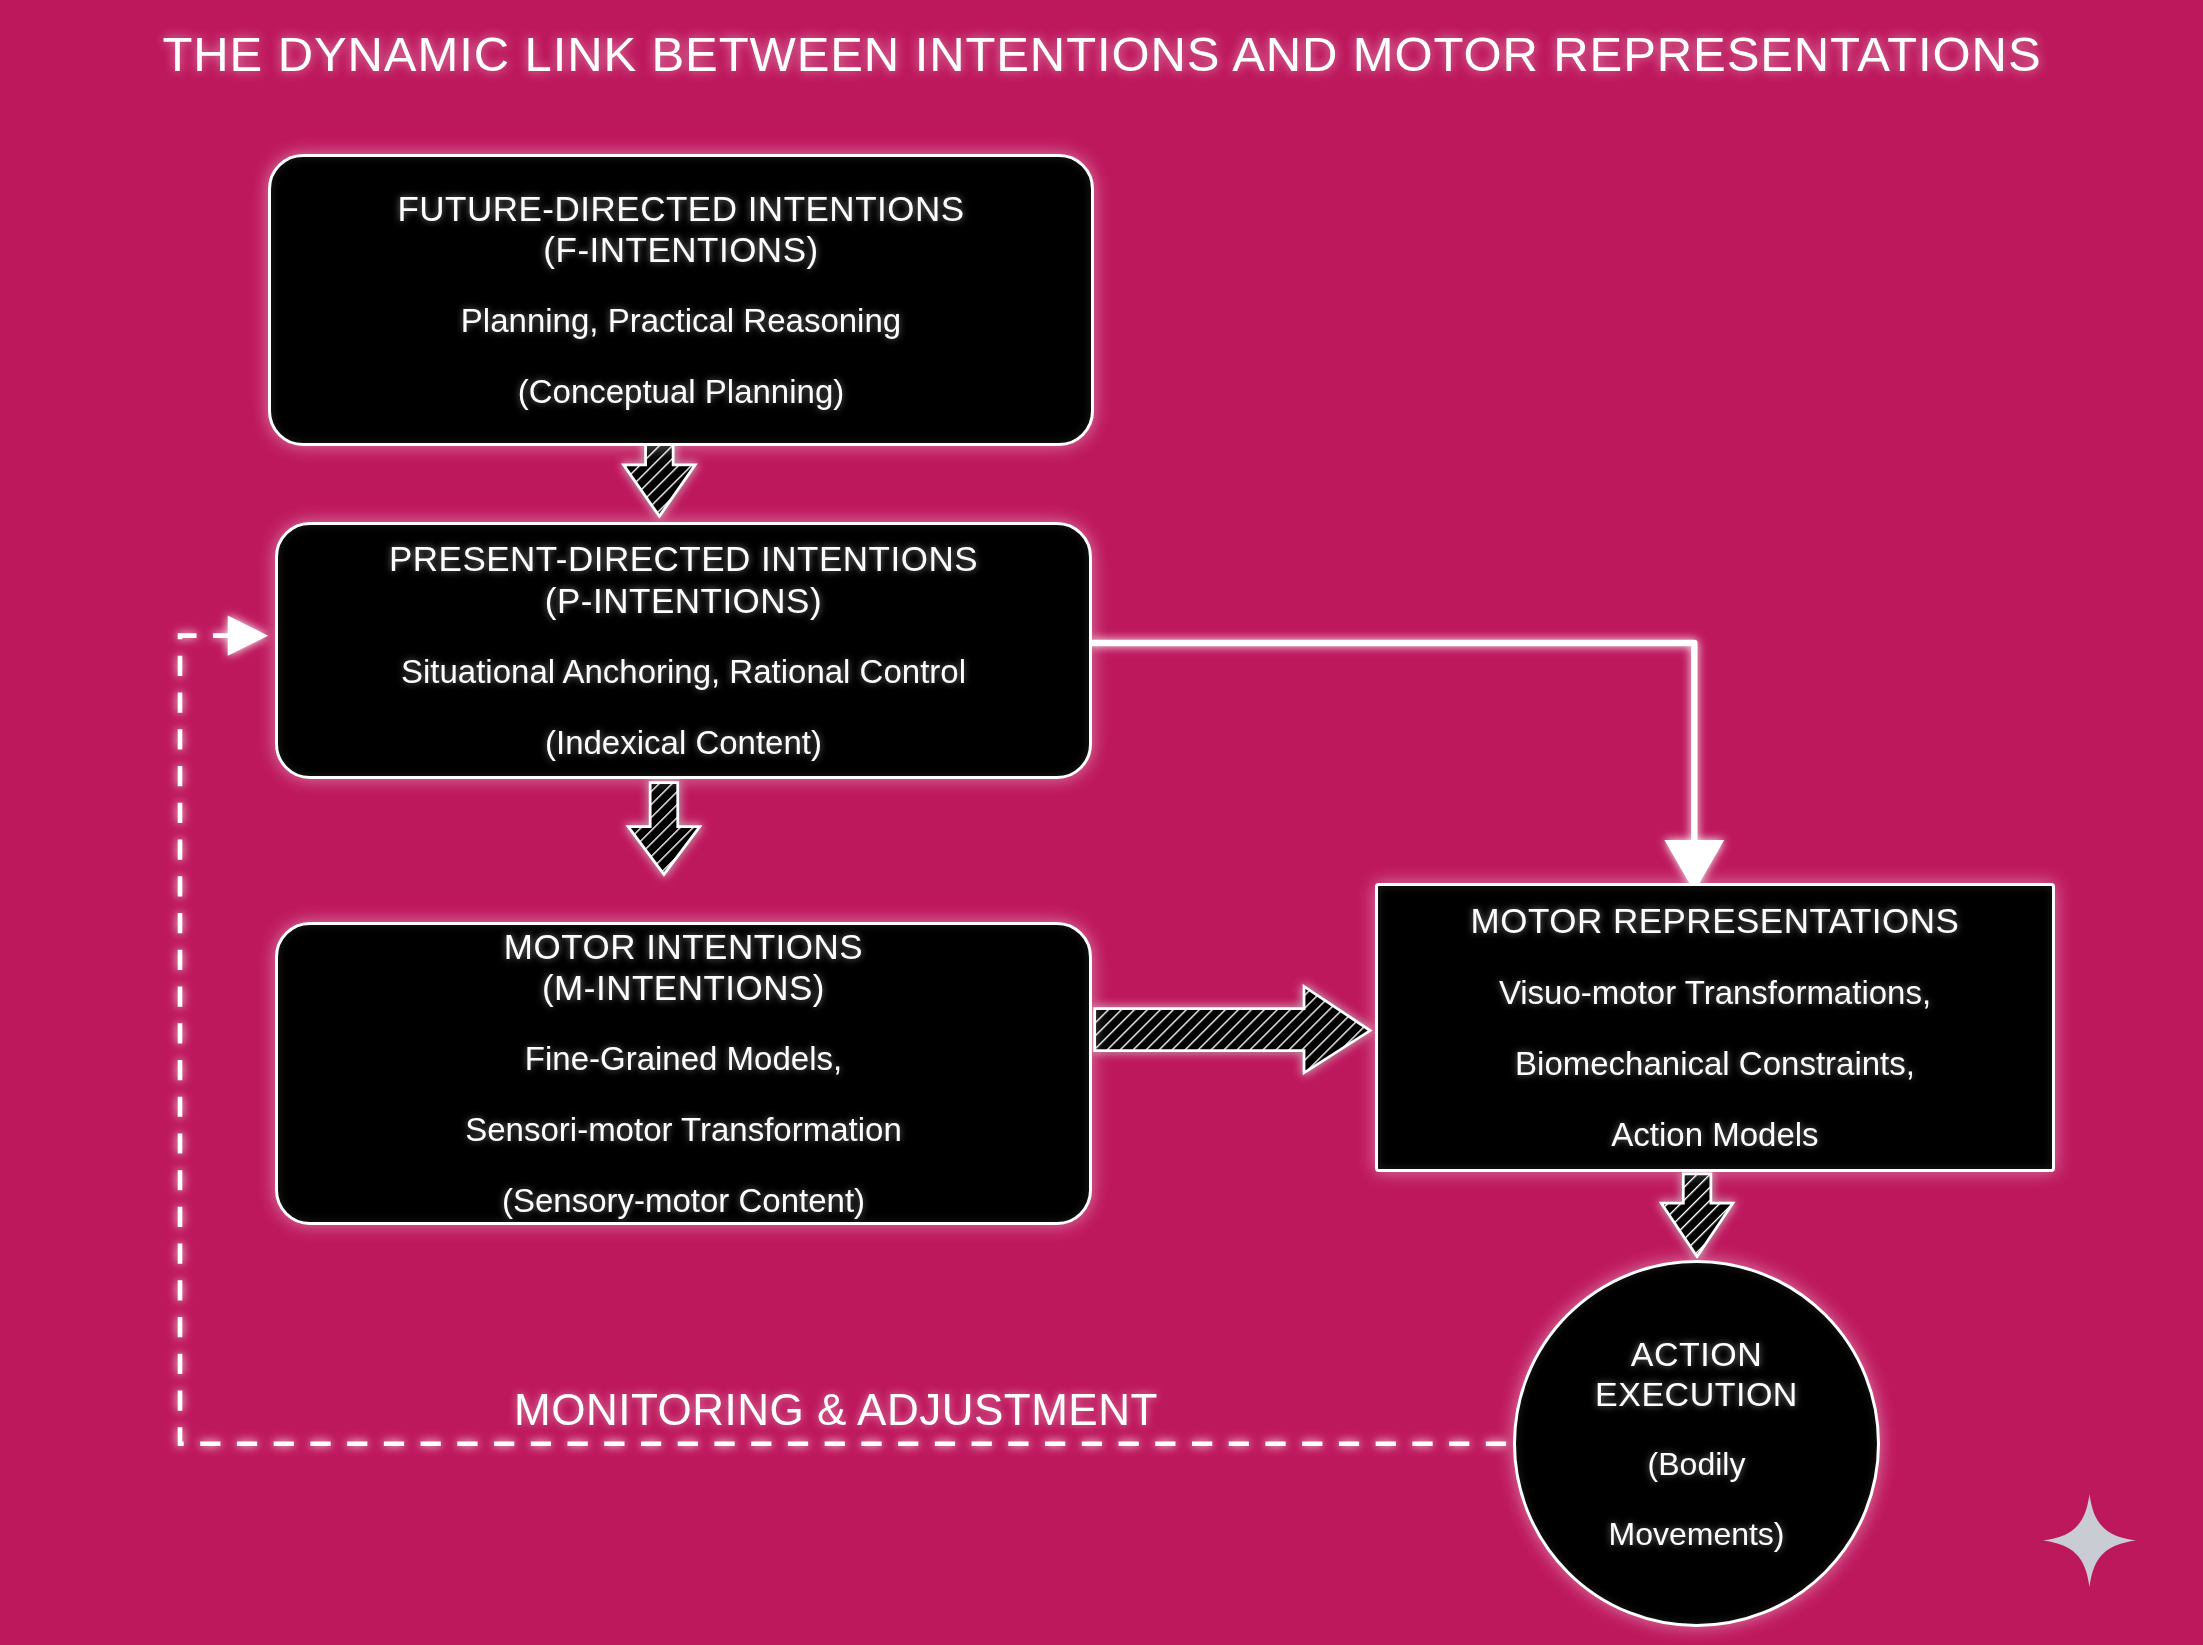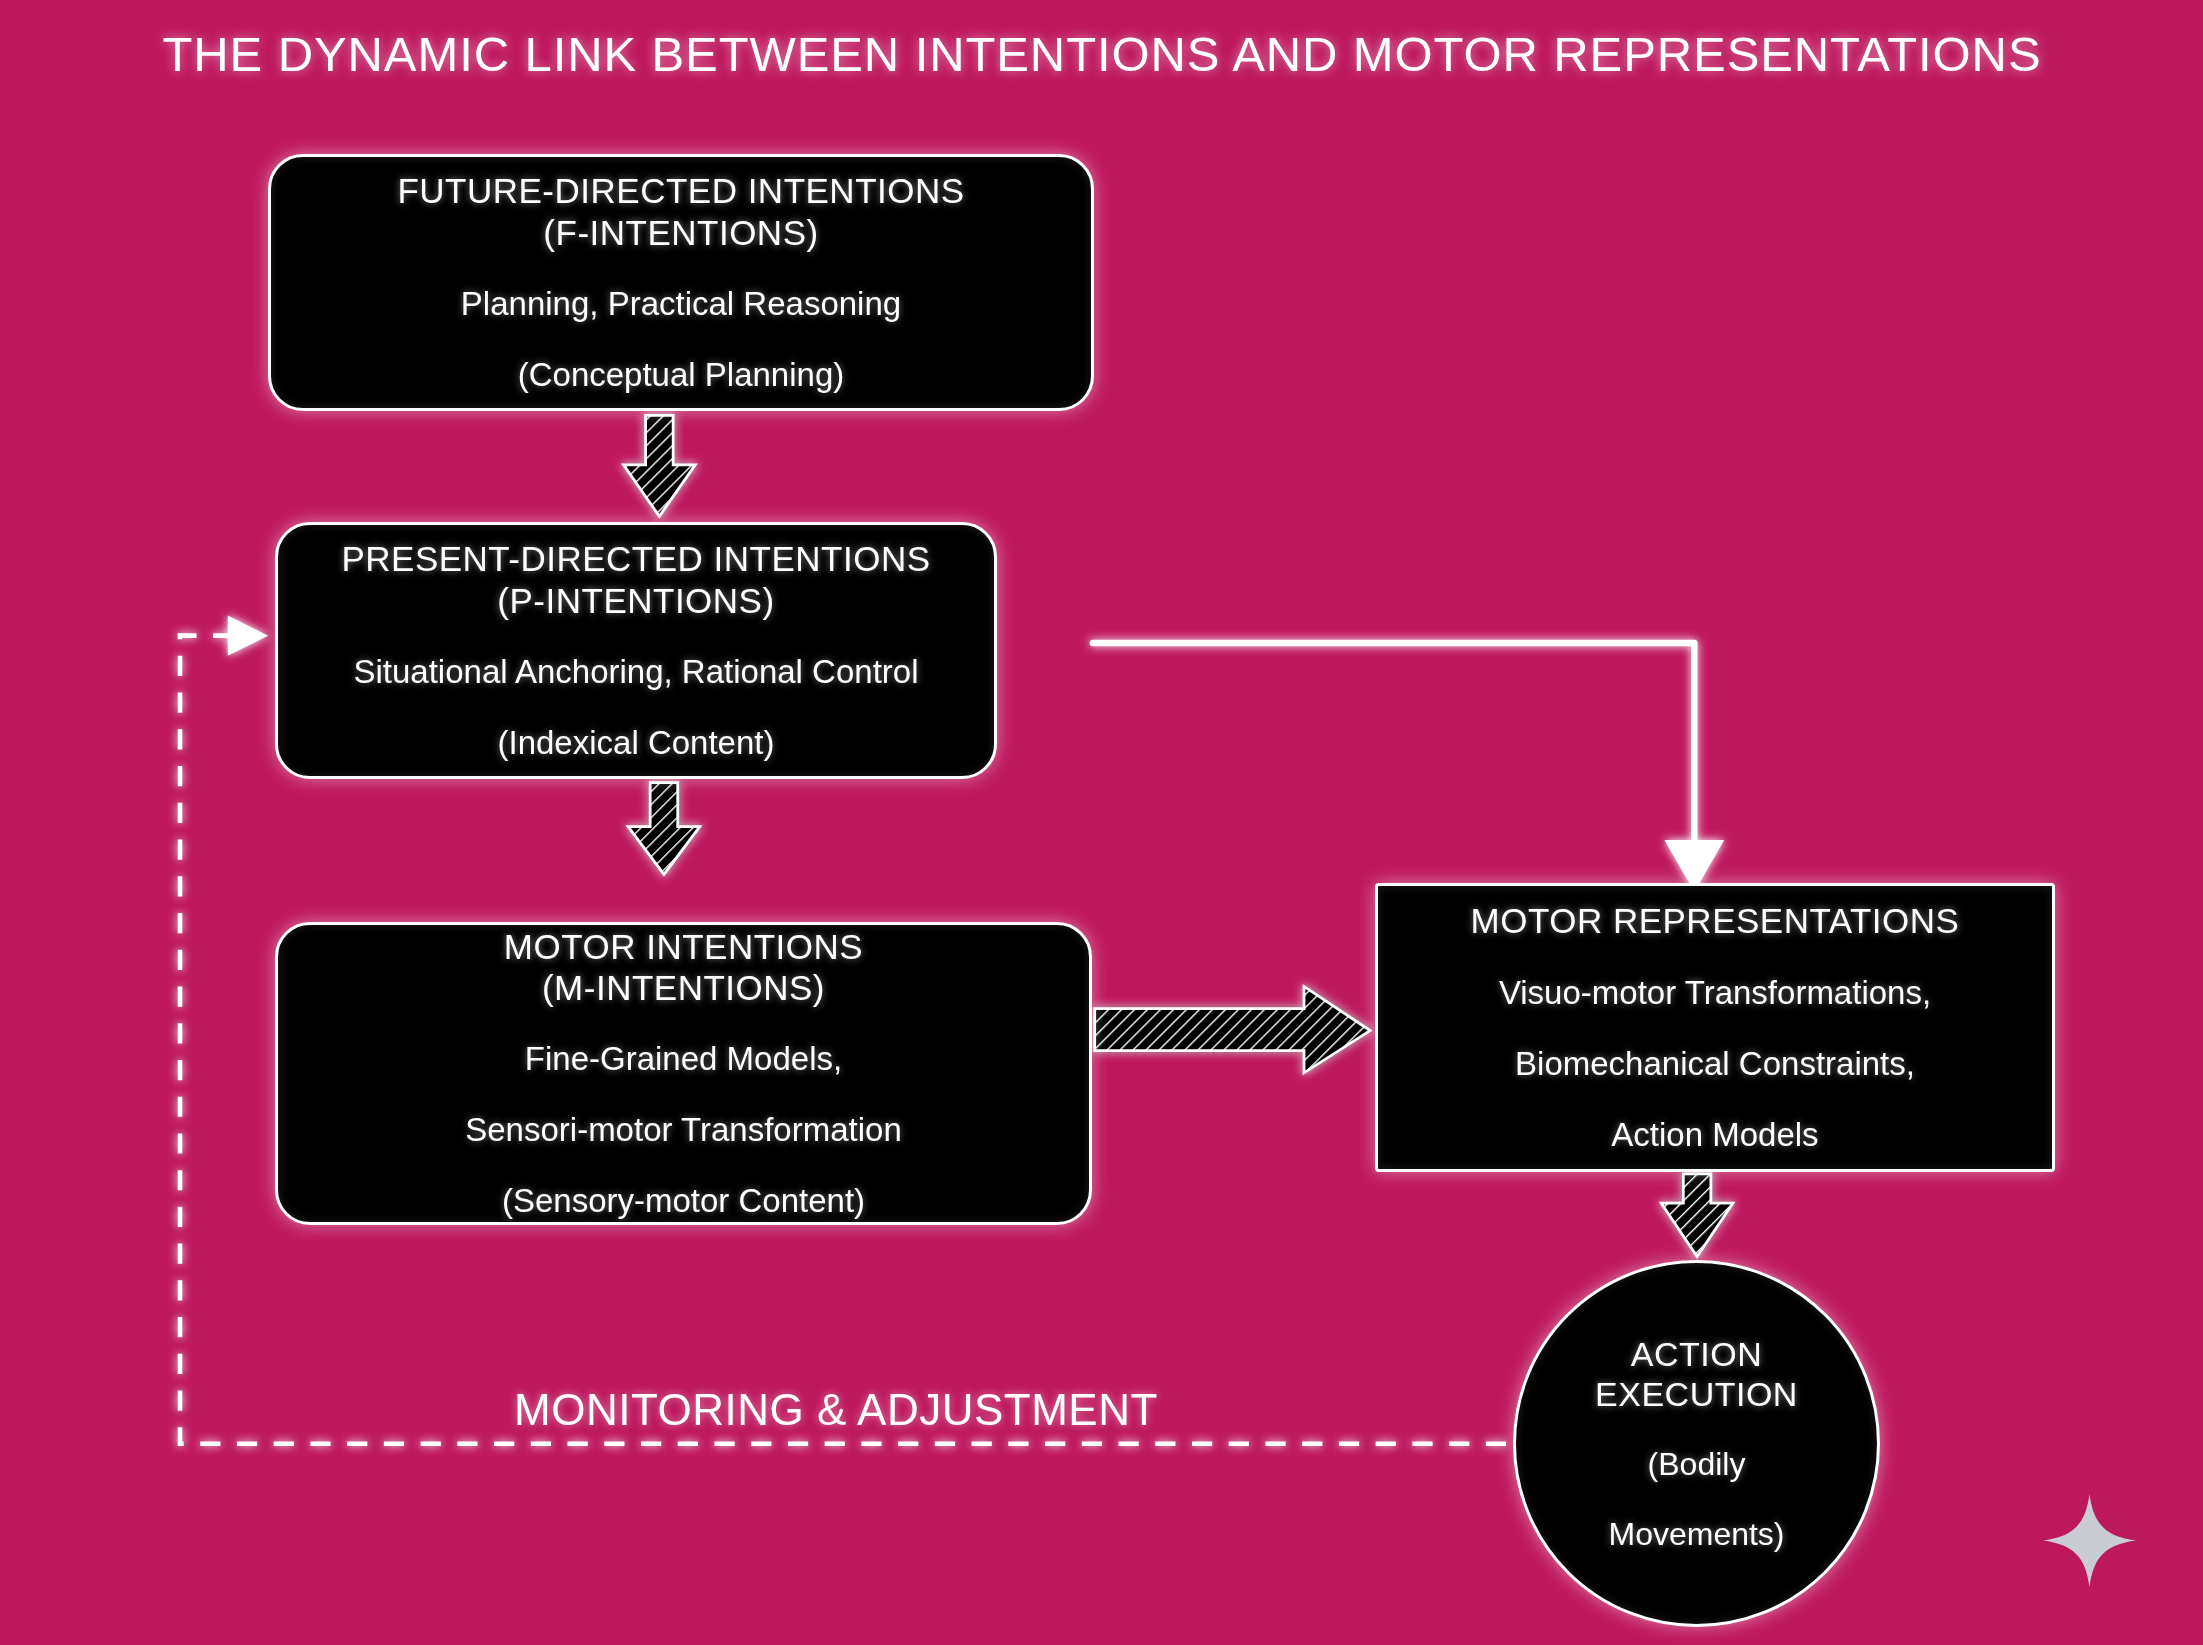--- a/index.html
+++ b/index.html
@@ -57,24 +57,24 @@
     margin-top: 32px;
   }
   .rounded {
     border-radius: 35px;
   }
   .circle {
     border-radius: 50%;
   }
   
   #node-f {
-    left: 268px; top: 154px; width: 826px; height: 257px;
+    left: 268px; top: 154px; width: 826px; height: 292px;
   }
   #node-p {
-    left: 275px; top: 522px; width: 722px; height: 257px;
+    left: 275px; top: 522px; width: 817px; height: 257px;
   }
   #node-m {
     left: 275px; top: 922px; width: 817px; height: 303px;
   }
   #node-r {
     left: 1375px; top: 883px; width: 680px; height: 289px;
     border-radius: 3.7px;
   }
   #node-a {
     left: 1513px; top: 1260px; width: 367px; height: 367px;

